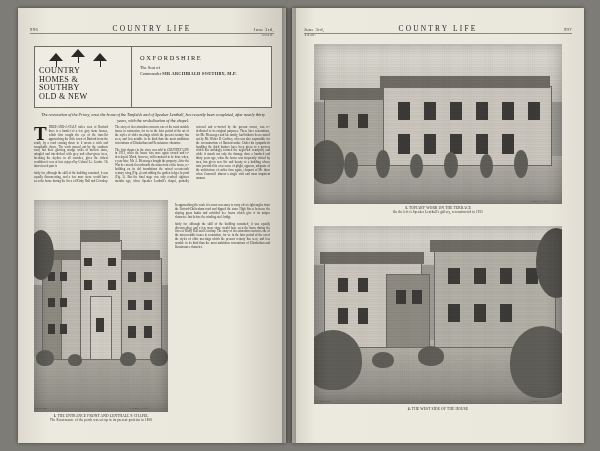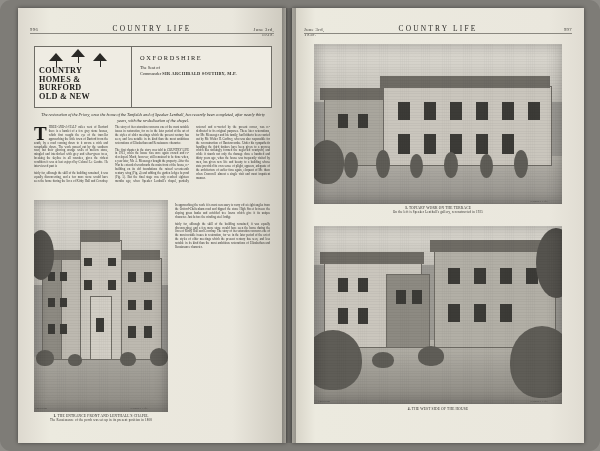--- a/index.html
+++ b/index.html
@@ -5,21 +5,20 @@
   html,body{margin:0;padding:0;}
   body{
     width:600px;height:451px;overflow:hidden;
     background:#8f8d88;
     font-family:"Liberation Serif", serif;
     color:#1a1a1a;
   }
   .scan{
     position:relative;width:600px;height:451px;
     background:#7e7c77;
-    border-radius:11px;
   }
   
   .page{
     position:absolute;top:8px;height:435px;
     background:#e9e6de;
     box-shadow:0 0 4px rgba(0,0,0,.45);
     overflow:hidden;
   }
   .page.left{left:18px;width:268px;
     background:linear-gradient(90deg,#ddd9cf 0%,#eceadf 12%,#eae7dd 80%,#cdc9be 100%);
@@ -52,21 +51,21 @@
     position:absolute;left:16px;top:38px;width:236px;height:60px;
     border:1px solid #6f6d66;background:#efece3;
     display:flex;
   }
   .mast-art{
     width:96px;position:relative;border-right:1px solid #6f6d66;
     background:#efece3;overflow:hidden;
   }
   .mast-logo{
     position:absolute;left:4px;top:20px;width:88px;
-    font-family:"Liberation Serif",serif;font-weight:bold;
+    font-family:"Liberation Serif",serif;font-weight:normal;
     font-size:8.2px;line-height:8.6px;letter-spacing:.3px;color:#1d1c1a;
   }
   .mast-logo span{display:block;}
   .tree{
     position:absolute;width:0;height:0;border-left:7px solid transparent;
     border-right:7px solid transparent;border-bottom:8px solid #2a2926;
   }
   .trunk{position:absolute;width:1.5px;height:6px;background:#2a2926;}
   .mast-text{
     flex:1;padding:6px 6px 0 8px;
@@ -145,21 +144,21 @@
       <div class="mast-art">
         <span class="tree" style="left:14px;top:6px;"></span>
         <span class="trunk" style="left:20.5px;top:14px;"></span>
         <span class="tree" style="left:36px;top:2px;"></span>
         <span class="trunk" style="left:42.5px;top:10px;"></span>
         <span class="tree" style="left:58px;top:6px;"></span>
         <span class="trunk" style="left:64.5px;top:14px;"></span>
         <div class="mast-logo">
           <span>COUNTRY</span>
           <span>HOMES &amp;</span>
-          <span>BURFORD</span>
+          <span>SOUTHBY</span>
           <span>OLD &amp; NEW</span>
         </div>
       </div>
       <div class="mast-text">
         <div class="h2">OXFORDSHIRE</div>
         <div class="h3">The Seat of</div>
         <div class="h4">
           <span>Commander </span><b>SIR ARCHIBALD SOUTHBY, M.P.</b>
         </div>
       </div>

